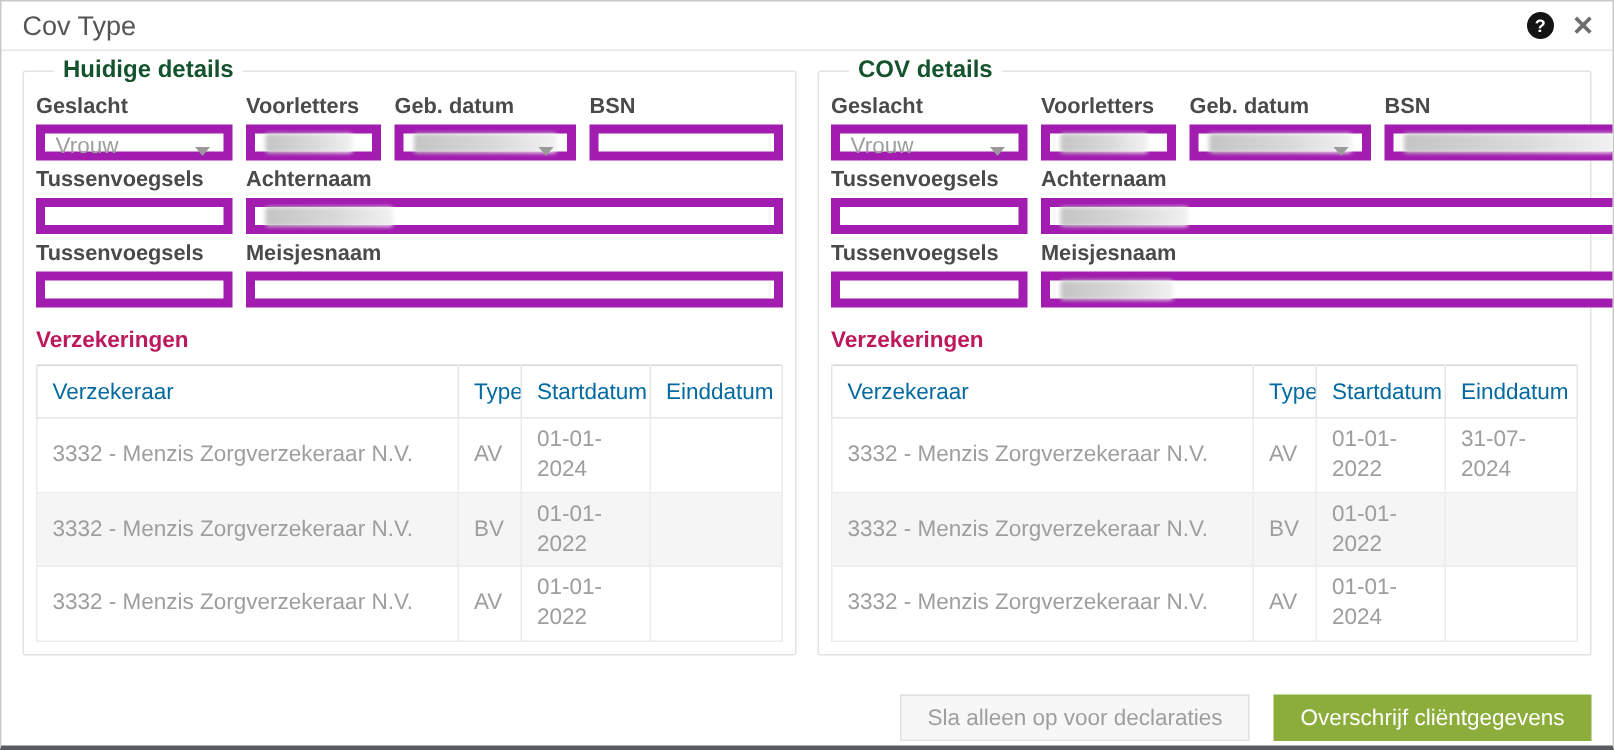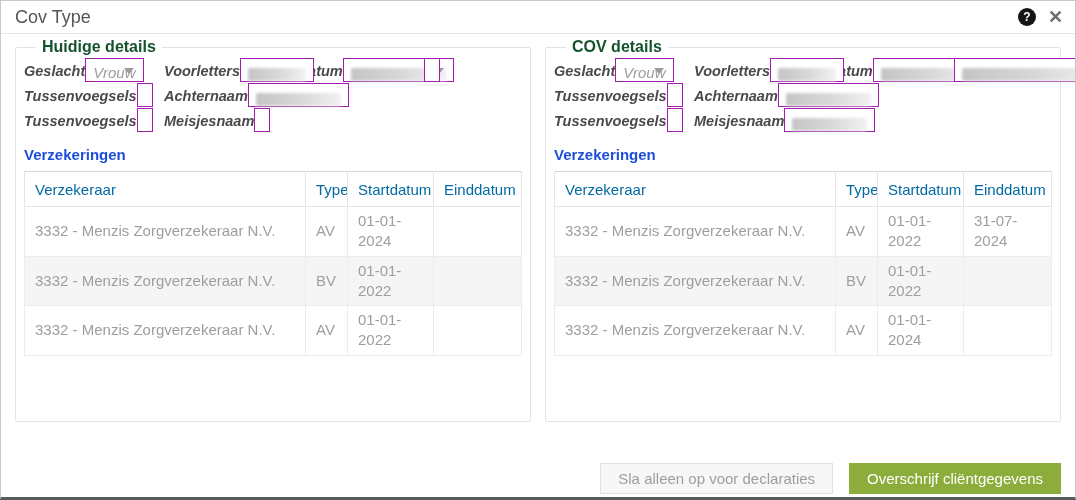--- a/index.html
+++ b/index.html
@@ -47,48 +47,48 @@
   legend {
     font-size: 16px; font-weight: bold; color: #14532d;
     padding: 0 6px; margin-left: 12px;
   }
 
   .form-grid {
     display: grid;
     grid-template-columns: 131px 90px 121px 1fr;
     column-gap: 9px;
   }
-  .field { display: flex; flex-direction: row; font-style: italic; }
+  .field { display: flex; flex-direction: column; }
   .field.span3 { grid-column: 2 / 5; }
   .field-label {
     font-size: 14.5px; font-weight: bold; color: #4a4a4a;
     margin: 5px 0 4px; white-space: nowrap;
   }
   .textbox, .selectbox {
-    height: 24px; border: 1px solid #a21caf; background: #fff;
-    display: flex; align-items: flex-end; padding: 0 7px;
+    height: 24px; border: 6px solid #a21caf; background: #fff;
+    display: flex; align-items: flex-start; padding: 0 7px;
     font-size: 15px; color: #9e9e9e; position: relative;
   }
   .selectbox { cursor: pointer; }
   .selectbox .arrow {
     position: absolute; right: 9px; top: 9px;
     width: 0; height: 0;
     border-left: 5px solid transparent;
     border-right: 5px solid transparent;
     border-top: 6px solid #9a9a9a;
   }
   .redact {
     height: 13px; border-radius: 2px;
     background: linear-gradient(90deg, #c4c4c4 0%, #d9d9d9 55%, #f1f1f1 100%);
     filter: blur(1.5px);
   }
   .r-sm { width: 58px; } .r-md { width: 85px; } .r-md2 { width: 75px; }
   .r-lg { width: 95px; } .r-xl { width: 140px; }
 
-  .section-label { font-size: 15px; font-weight: bold; color: #1d4ed8; margin: 13px 0 8px; }
+  .section-label { font-size: 15px; font-weight: bold; color: #be185d; margin: 13px 0 8px; }
 
   table.verz {
     width: 100%; border-collapse: collapse;
     border: 1px solid #d5d5d5;
     table-layout: fixed;
   }
   table.verz col.c-type  { width: 42px; }
   table.verz col.c-start { width: 86px; }
   table.verz col.c-eind  { width: 88px; }
   table.verz th {

